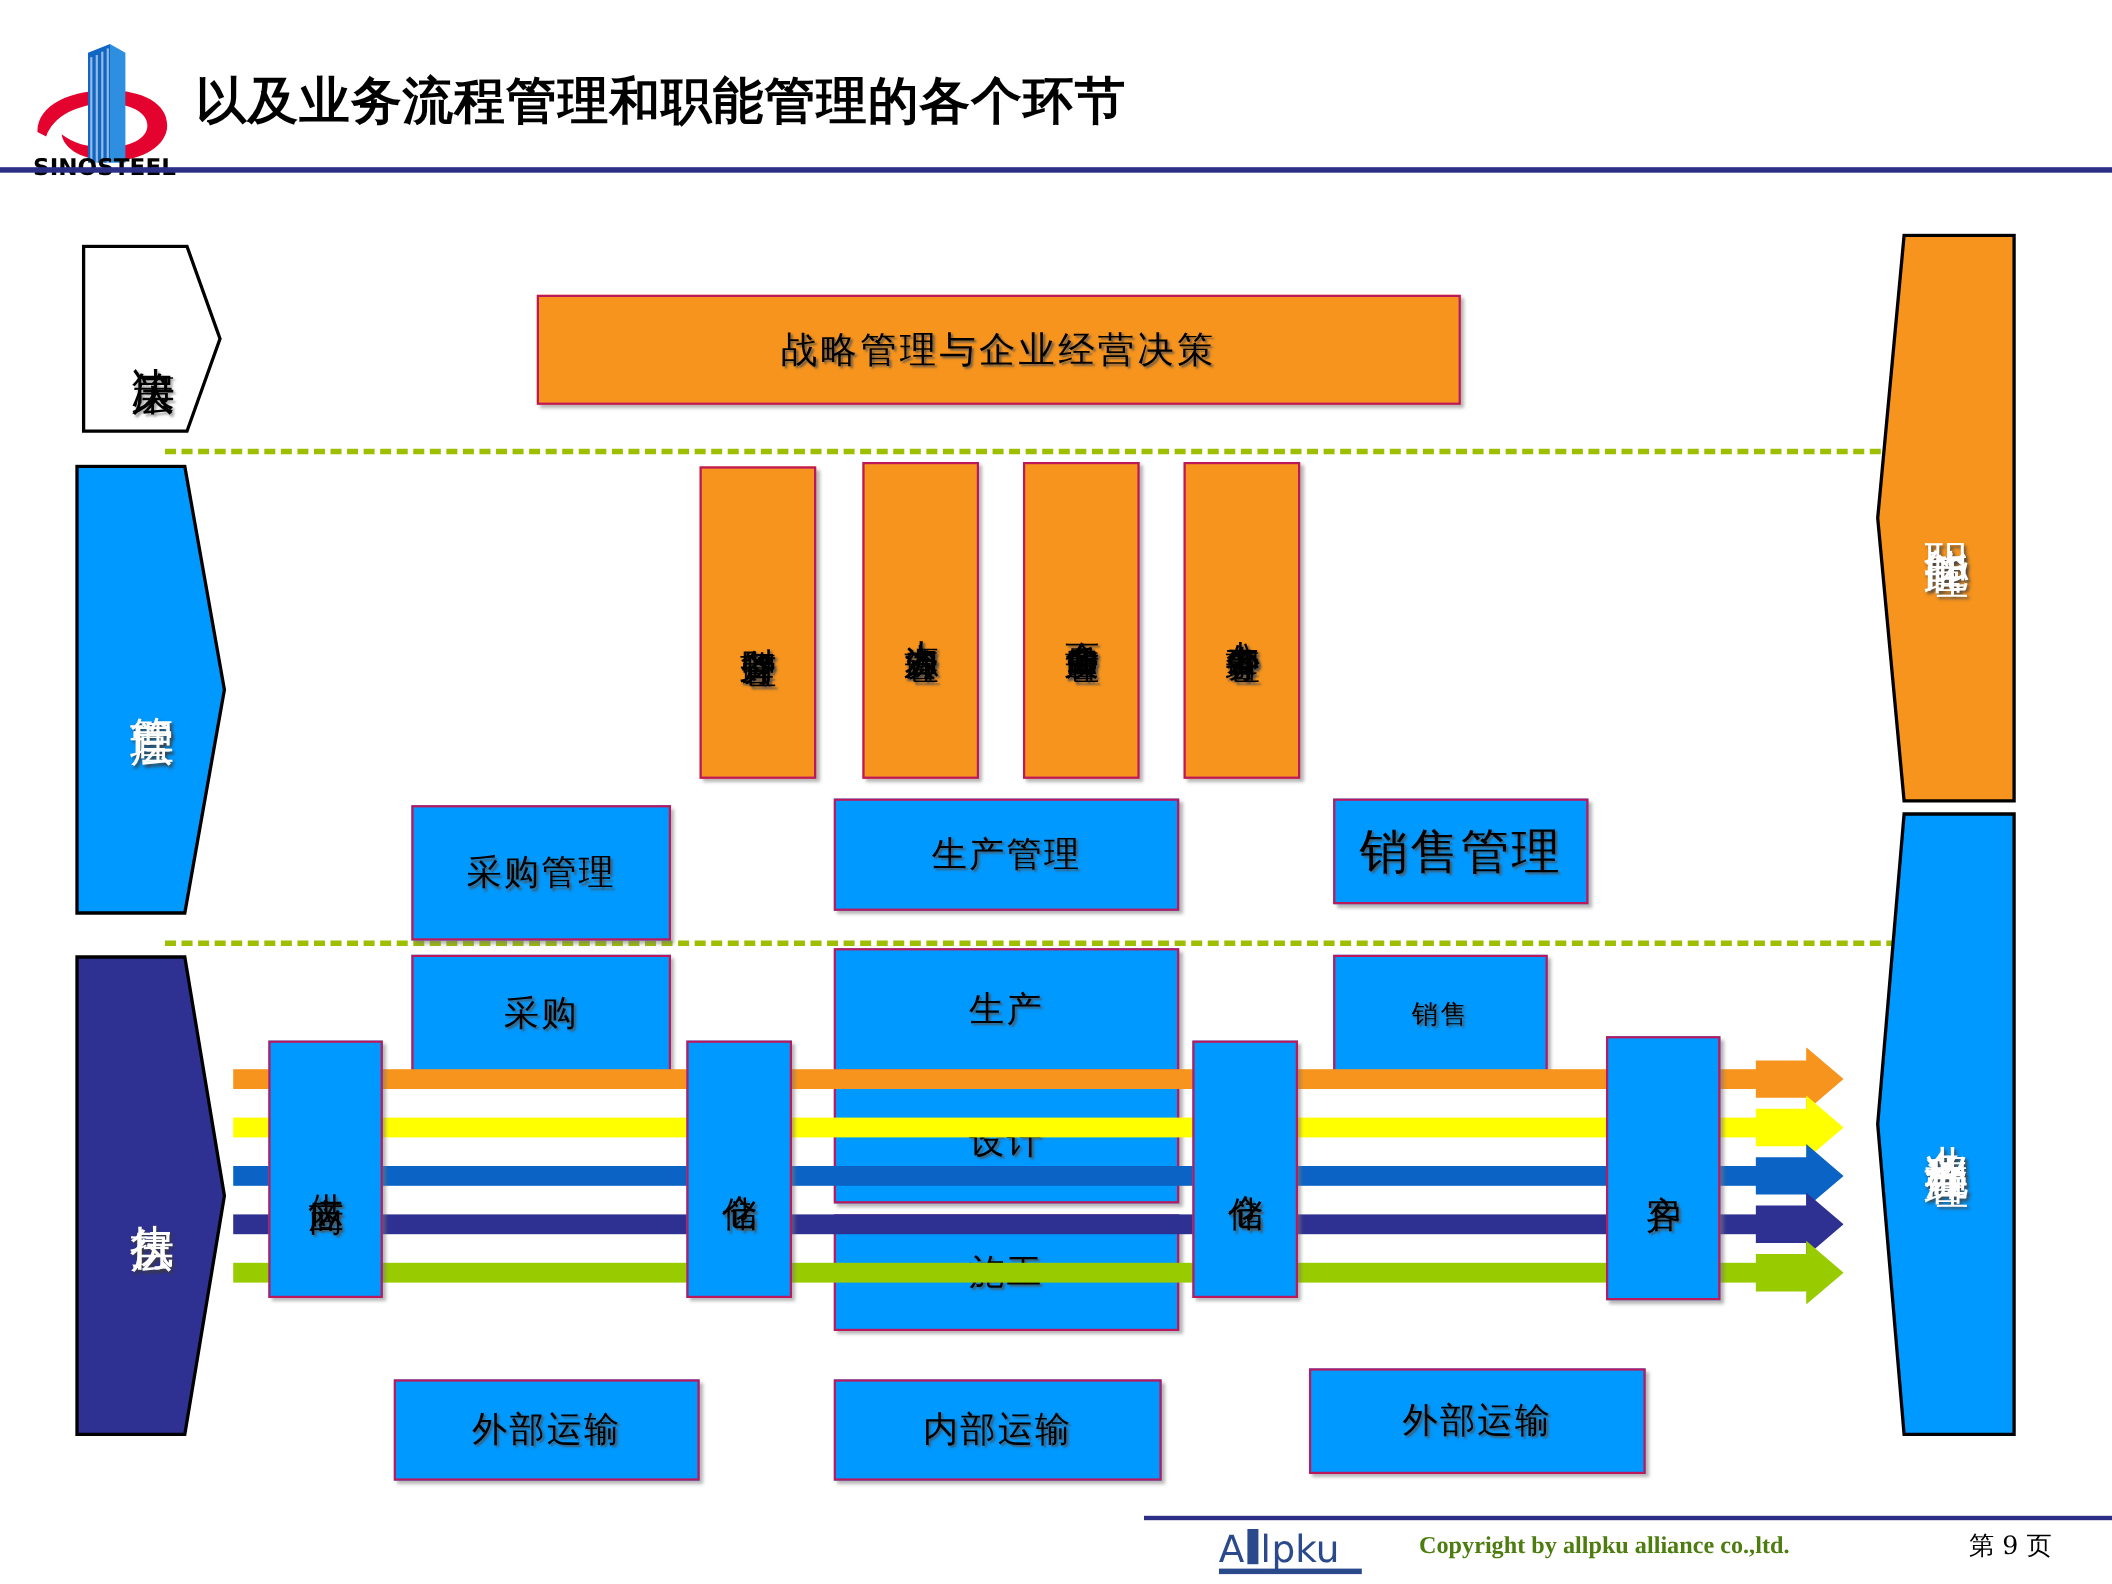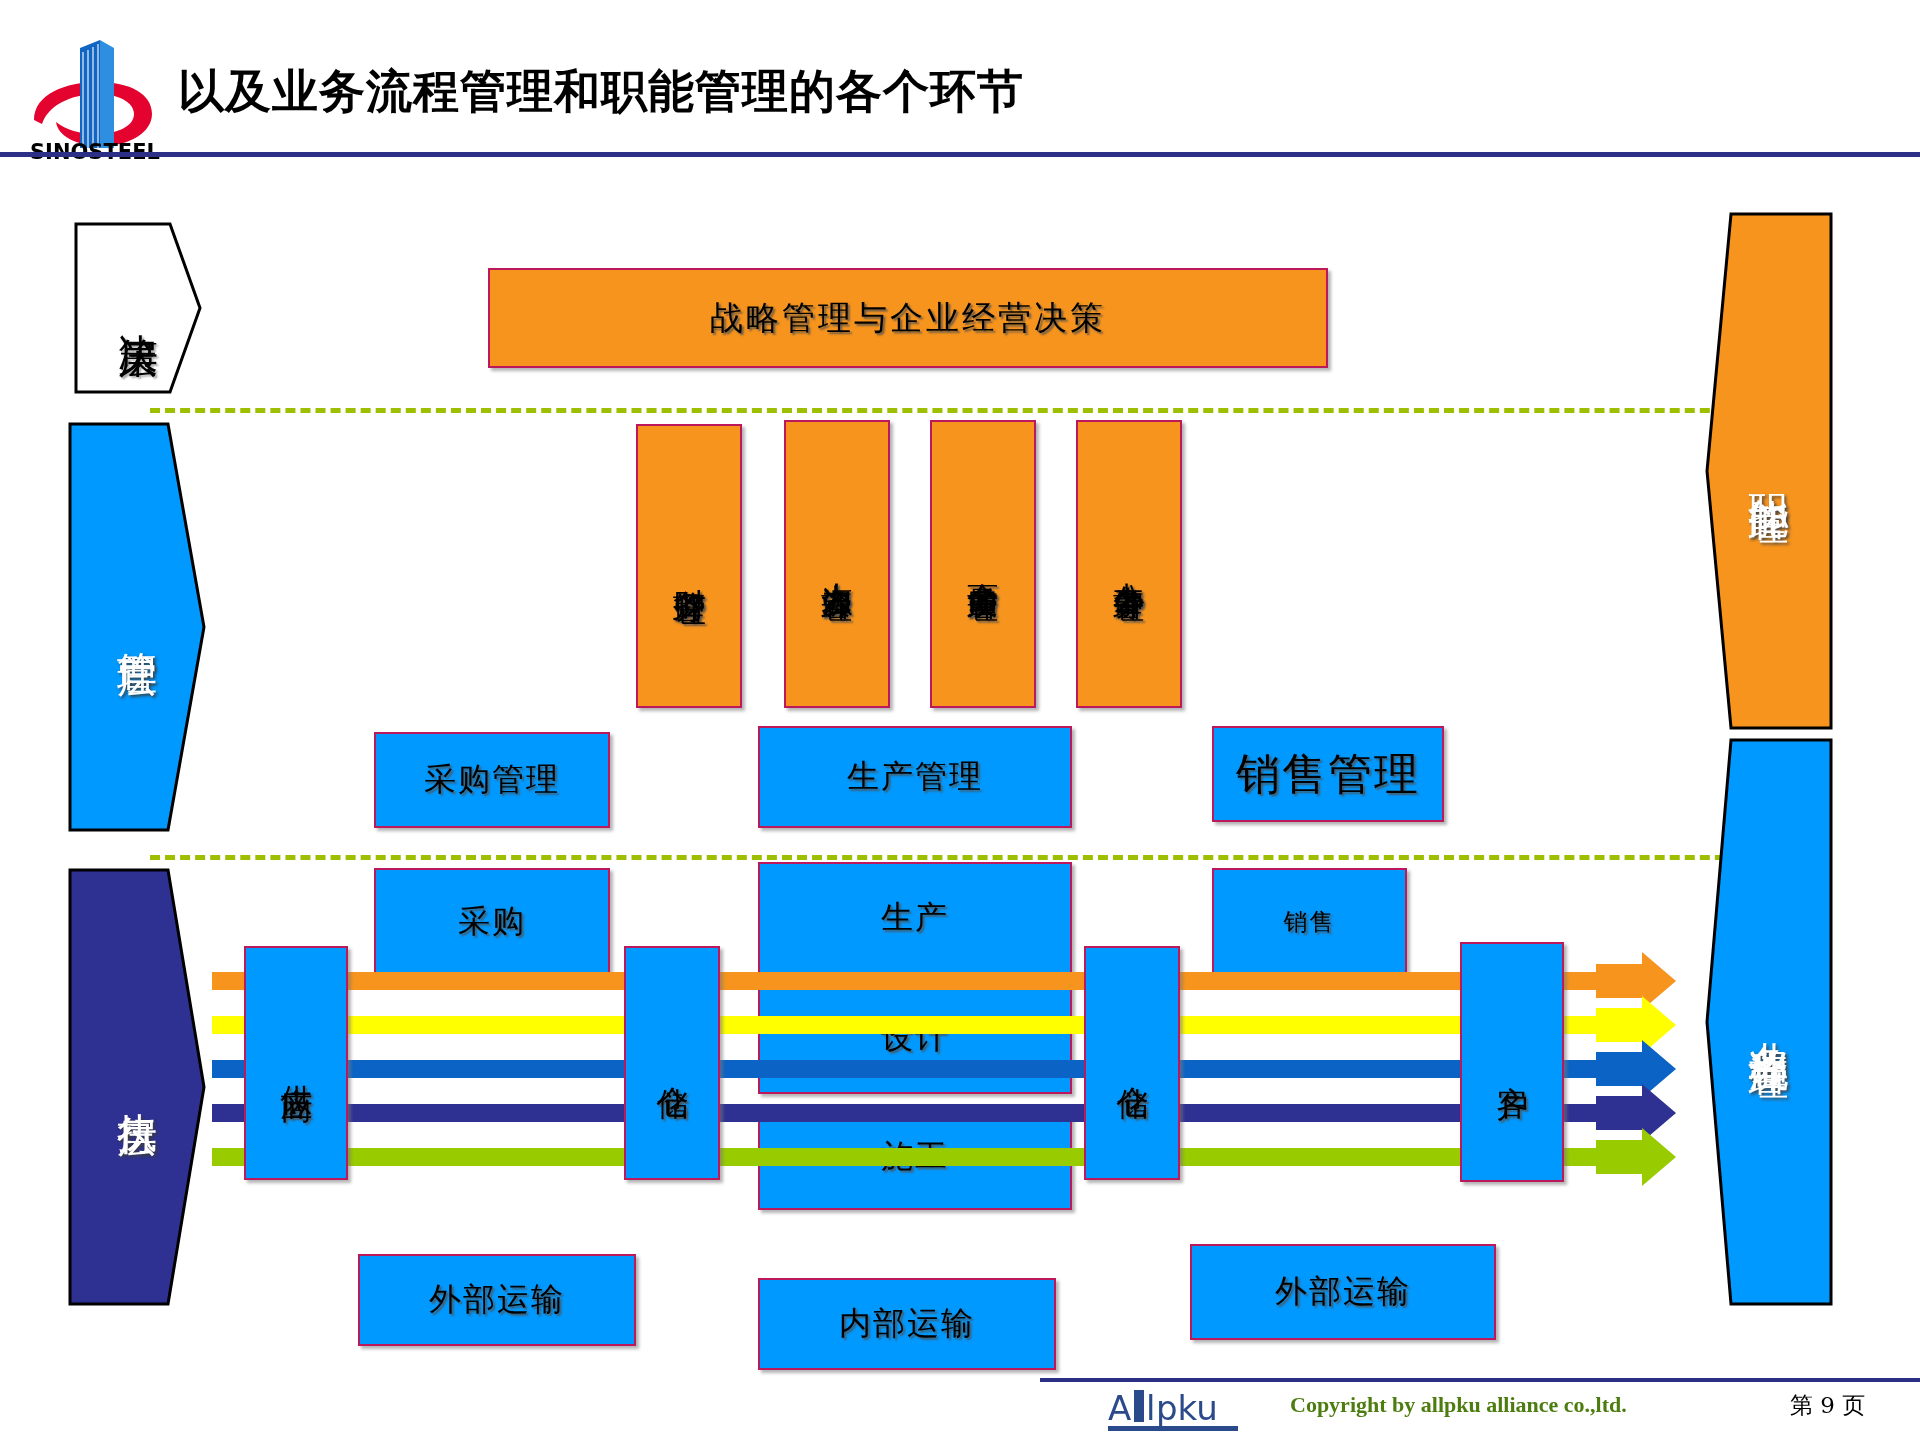--- a/index.html
+++ b/index.html
@@ -169,21 +169,21 @@
   <div class="box orange" style="left:784px;top:420px;width:106px;height:288px;">
     <span class="vtext" style="font-size:31px;">人力资源管理</span>
   </div>
   <div class="box orange" style="left:930px;top:420px;width:106px;height:288px;">
     <span class="vtext" style="font-size:31px;">全面质量管理</span>
   </div>
   <div class="box orange" style="left:1076px;top:420px;width:106px;height:288px;">
     <span class="vtext" style="font-size:31px;">办公事务管理</span>
   </div>
 
-  <div class="box blue" style="left:374px;top:732px;width:236px;height:96px;font-size:32px;letter-spacing:2px;">
+  <div class="box blue" style="left:374px;top:732px;width:236px;height:123px;font-size:32px;letter-spacing:2px;">
     <span>采购管理</span>
   </div>
   <div class="box blue" style="left:758px;top:726px;width:314px;height:102px;font-size:32px;letter-spacing:2px;">
     <span>生产管理</span>
   </div>
   <div class="box blue" style="left:1212px;top:726px;width:232px;height:96px;font-size:44px;letter-spacing:2px;">
     <span>销售管理</span>
   </div>
 
   <div class="box blue" style="left:374px;top:868px;width:236px;height:108px;font-size:32px;letter-spacing:2px;">
@@ -243,21 +243,21 @@
   <div class="box blue" style="left:1084px;top:946px;width:96px;height:234px;z-index:5;">
     <span class="vtext" style="font-size:32px;">仓储</span>
   </div>
   <div class="box blue" style="left:1460px;top:942px;width:104px;height:240px;z-index:5;">
     <span class="vtext" style="font-size:32px;">客户</span>
   </div>
 
   <div class="box blue" style="left:358px;top:1254px;width:278px;height:92px;font-size:32px;letter-spacing:2px;">
     <span>外部运输</span>
   </div>
-  <div class="box blue" style="left:758px;top:1254px;width:298px;height:92px;font-size:32px;letter-spacing:2px;margin-top:24px;">
+  <div class="box blue" style="left:758px;top:1254px;width:298px;height:92px;font-size:32px;letter-spacing:2px;">
     <span>内部运输</span>
   </div>
   <div class="box blue" style="left:1190px;top:1244px;width:306px;height:96px;font-size:32px;letter-spacing:2px;">
     <span>外部运输</span>
   </div>
 
   <div class="foot-rule"></div>
   <div class="allpku">
     <svg width="160" height="48" viewBox="0 0 160 48">
       <text x="0" y="34" font-family="DejaVu Sans, Liberation Sans, sans-serif" font-size="34" fill="#2b4a8b">A</text>

